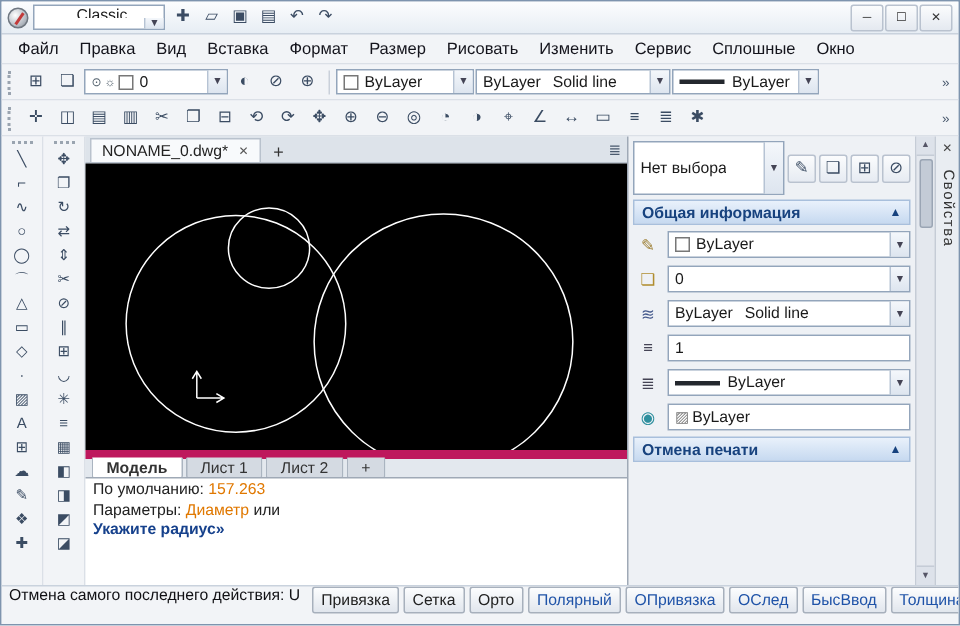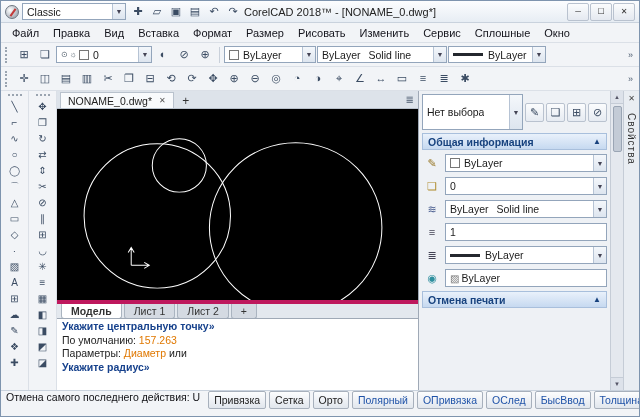--- a/index.html
+++ b/index.html
@@ -13,21 +13,21 @@
   .titlebar{height:22px;flex:0 0 22px;display:flex;align-items:center;gap:3px;
     padding:0 4px;background:linear-gradient(#fcfdfe,#e7edf4);border-bottom:1px solid #c9d2dd;position:relative;}
   .appicon{width:14px;height:14px;border-radius:50%;flex:0 0 14px;
     background:radial-gradient(circle at 35% 35%,#ffffff,#b8bec6 60%,#868d96);border:1px solid #6f7781;position:relative;}
   .appicon::after{content:"";position:absolute;left:6px;top:2px;width:2px;height:9px;background:#c23a3a;transform:rotate(35deg);}
   .combo{display:flex;align-items:center;background:#fff;border:1px solid #93a5bb;height:17px;padding-left:4px;min-width:0;}
   .combo .cval{white-space:nowrap;overflow:hidden;font-size:10.5px;}
   .combo .cstyle{margin-left:8px;white-space:nowrap;font-size:10.5px;}
   .combo .arrow{margin-left:auto;width:13px;align-self:stretch;display:flex;align-items:center;justify-content:center;
     background:linear-gradient(#f4f7fb,#dde5ef);border-left:1px solid #b6c3d4;font-size:7px;color:#445;}
-  .ws-combo{width:104px;}
+  .ws-combo{width:88px;flex-direction:column;}
   .tbtn{width:20px;height:20px;border:1px solid transparent;border-radius:2px;background:transparent;
     display:flex;align-items:center;justify-content:center;cursor:default;}
   .tbtn .g{font-size:11px;color:#3b4c63;line-height:1;}
   .qat .tbtn{width:18px;height:18px;}
   .title-text{position:absolute;left:160px;right:120px;text-align:center;font-size:11px;color:#222;
     white-space:nowrap;overflow:hidden;pointer-events:none;}
   .winbtns{margin-left:auto;display:flex;gap:1px;}
   .winbtn{width:22px;height:18px;display:flex;align-items:center;justify-content:center;border:1px solid #b9c2cf;
     background:linear-gradient(#fbfcfd,#e4e9f0);border-radius:2px;}
   .winbtn .g{font-size:8px;color:#333;}
@@ -58,21 +58,21 @@
   .doctabs{height:18px;flex:0 0 18px;display:flex;align-items:flex-end;background:#dde3ea;border-bottom:1px solid #b9c2cd;padding-left:3px;}
   .doctab{height:16px;display:flex;align-items:center;gap:7px;padding:0 7px;background:#f8fafc;
     border:1px solid #b9c2cd;border-bottom:none;font-size:10.5px;color:#222;}
   .doctab .close{font-size:8px;color:#555;}
   .plusbtn{width:16px;height:15px;margin-left:4px;display:flex;align-items:center;justify-content:center;font-size:12px;color:#333;}
   .tablist{margin-left:auto;margin-right:4px;font-size:10px;color:#4a5a6e;align-self:center;}
   .canvas{flex:1;background:#000;position:relative;min-height:0;}
   .canvas svg{position:absolute;inset:0;width:100%;height:100%;}
   .canvas circle{fill:none;stroke:#fff;stroke-width:1;}
   .sheettabs{height:18px;flex:0 0 18px;display:flex;align-items:center;gap:2px;background:#e3e8ee;
-    border-top:4px solid #be185d;padding-left:4px;}
+    border-top:6px solid #be185d;padding-left:4px;}
   .sheettab{padding:1px 9px;font-size:10.5px;color:#333;background:#d4dae2;border:1px solid #aab4c0;
     border-top:none;border-radius:0 0 3px 3px;}
   .sheettab.active{background:#ffffff;font-weight:bold;}
   .cmdwin{height:72px;flex:0 0 72px;border-top:1px solid #9fa9b6;background:#fff;display:flex;flex-direction:column;}
   .cmdhead{height:14px;flex:0 0 14px;display:flex;align-items:center;padding:0 4px;
     background:linear-gradient(#f2f5f9,#dfe5ec);border-bottom:1px solid #c7cfd9;font-size:9.5px;font-weight:bold;color:#333;}
   .cmdhead .close{margin-left:auto;font-size:7px;color:#555;}
   .cmdbody{flex:1;padding:1px 5px;font-size:10.5px;line-height:13.5px;overflow:hidden;}
   .prompt{color:#16418c;font-weight:bold;}
   .lbl{color:#222;}
@@ -134,21 +134,20 @@
         <button class="tbtn">
           <span class="g">▤</span>
         </button>
         <button class="tbtn">
           <span class="g">↶</span>
         </button>
         <button class="tbtn">
           <span class="g">↷</span>
         </button>
       </span>
-    <span class="title-text">CorelCAD 2018™ - [NONAME_0.dwg*]</span>
     <span class="winbtns">
 
     <button class="winbtn">
           <span class="g">─</span>
         </button>
         <button class="winbtn">
           <span class="g">☐</span>
         </button>
         <button class="winbtn">
           <span class="g">✕</span>
@@ -434,21 +433,20 @@
       <div class="sheettabs">
 
       <span class="sheettab active"><span>Модель</span></span>
           <span class="sheettab"><span>Лист 1</span></span>
           <span class="sheettab"><span>Лист 2</span></span>
           <span class="sheettab"><span>+</span></span>
         </div>
 
       <div class="cmdwin">
         <div class="cmdbody">
-          <div class="cmdline"><span class="prompt">Укажите центральную точку»</span></div>
           <div class="cmdline">
             <span class="lbl">По умолчанию:</span>
             <span class="val">157.263</span>
           </div>
           <div class="cmdline">
             <span class="lbl">Параметры:</span>
             <span class="val">Диаметр</span>
             <span class="lbl">или</span>
           </div>
           <div class="cmdline"><span class="prompt">Укажите радиус»</span></div>

